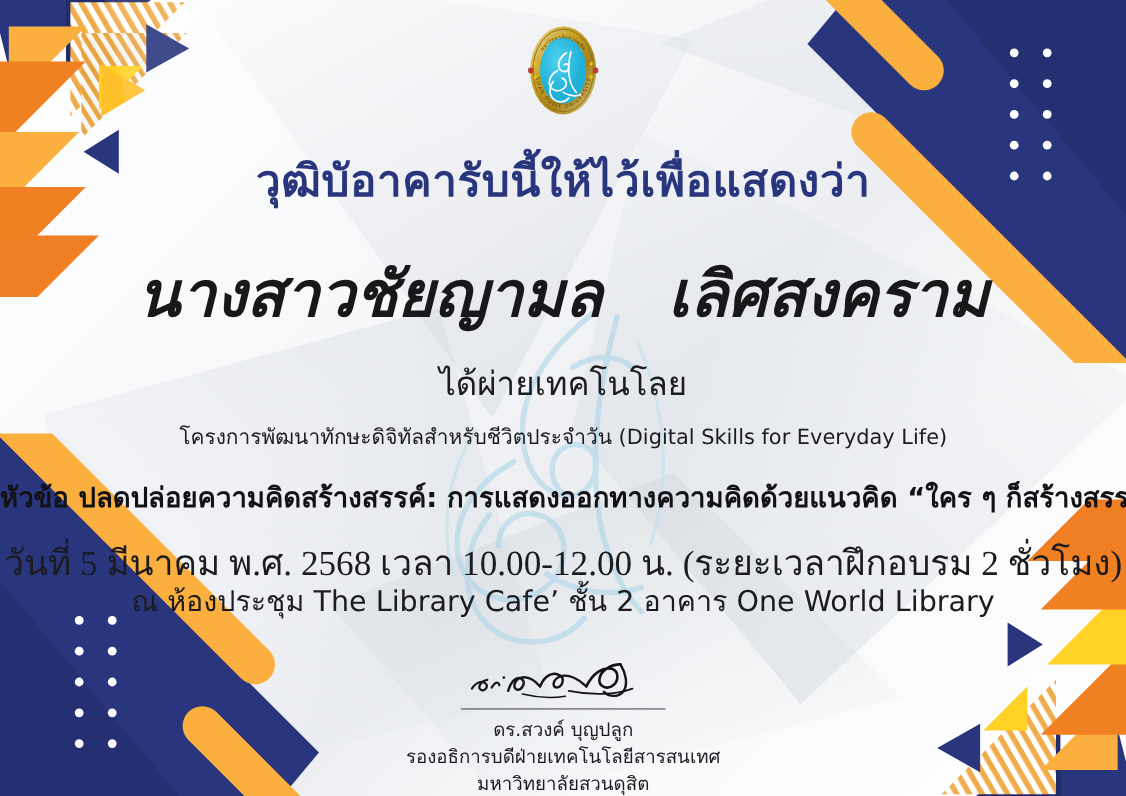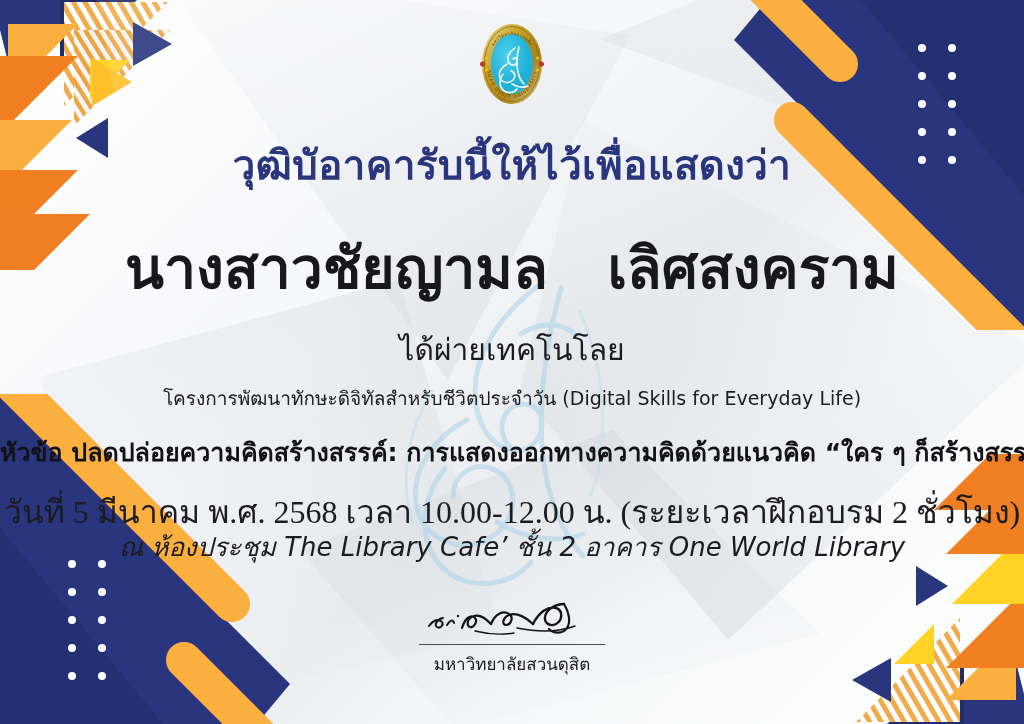--- a/index.html
+++ b/index.html
@@ -56,41 +56,42 @@
 
   .heading{
     position:absolute;left:0;right:0;top:141px;
     font-size:40px;font-weight:bold;color:#29367d;letter-spacing:.5px;
     line-height:1.2;
   }
   .recipient{
     position:absolute;left:0;right:0;top:233px;
     font-size:57px;font-weight:bold;color:#18181b;line-height:1.25;
     white-space:pre;
+    font-style:italic;
   }
   .passed{
     position:absolute;left:0;right:0;top:330px;
     font-size:30px;color:#1b1b20;line-height:1.3;
   }
   .program{
     position:absolute;left:0;right:0;top:386px;
     font-size:19px;color:#1b1b20;line-height:1.3;
   }
   .topic{
     position:absolute;left:0;right:0;top:437px;
     font-size:25px;font-weight:bold;color:#121216;line-height:1.3;
     white-space:nowrap;
   }
   .datetime{
     position:absolute;left:0;right:0;top:492px;
     font-size:32px;color:#1b1b20;line-height:1.3;font-family:Liberation Serif, serif;
   }
   .venue{
     position:absolute;left:0;right:0;top:531px;
-    font-size:26px;color:#1b1b20;line-height:1.3;font-style:italic;
+    font-size:26px;color:#1b1b20;line-height:1.3;
   }
 
   
   .sig-block{position:absolute;left:50%;transform:translateX(-50%);top:598px;
              width:300px;text-align:center;}
   .sig-img{width:190px;height:44px;margin:0 auto;display:block;}
   .sig-rule{width:186px;height:1px;background:#4b4b55;margin:2px auto 7px auto;}
   .sig-name{font-size:17px;color:#1b1b20;line-height:1.45;}
   .sig-role{font-size:17px;color:#1b1b20;line-height:1.45;}
   .sig-org{font-size:17px;color:#1b1b20;line-height:1.45;}
@@ -289,16 +290,18 @@
         <circle cx="41" cy="18" r="1.2" fill="#141418" stroke="none"></circle>
         <path d="M45 30 C48 20 54 16 58 20 C61 23 57 30 53 29 C49 28 50 20 57 18 C64 16 70 22 74 26" stroke-width="2.2"></path>
         <path d="M74 26 C78 16 86 12 92 16 C97 19 94 27 89 27 C85 27 85 20 92 17 C100 14 110 20 116 26" stroke-width="2.2"></path>
         <path d="M116 26 C122 14 131 8 139 10 C146 12 146 22 139 26 C133 29 127 25 128 19 C129 12 138 6 147 6" stroke-width="2.4"></path>
         <path d="M147 6 C152 14 154 24 150 30 C146 36 137 36 132 31" stroke-width="2.2"></path>
         <path d="M100 30 C120 34 142 34 158 28" stroke-width="1.6"></path>
         <path d="M58 33 C70 36 84 37 97 35" stroke-width="1.4"></path>
       </g>
     </svg>
     <div class="sig-rule"></div>
+    <div class="sig-name thai">ดร.สวงค์ บุญปลูก</div>
+    <div class="sig-role thai">รองอธิการบดีฝ่ายเทคโนโลยีสารสนเทศ</div>
     <div class="sig-org thai">มหาวิทยาลัยสวนดุสิต</div>
   </div>
 
 </div>
 
 </body></html>

